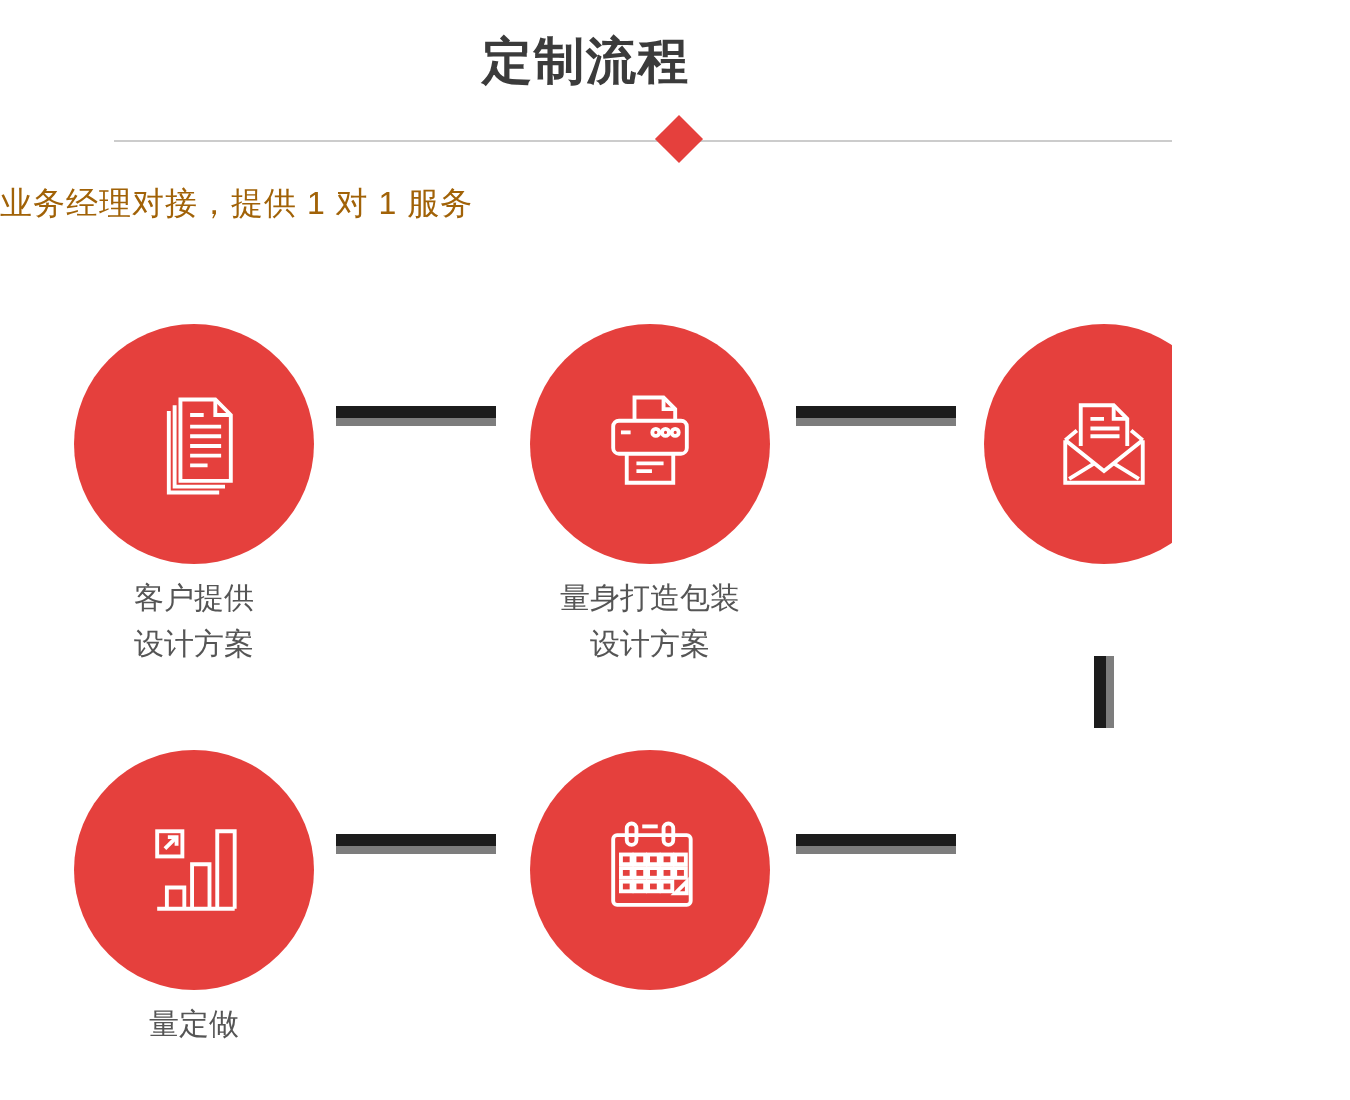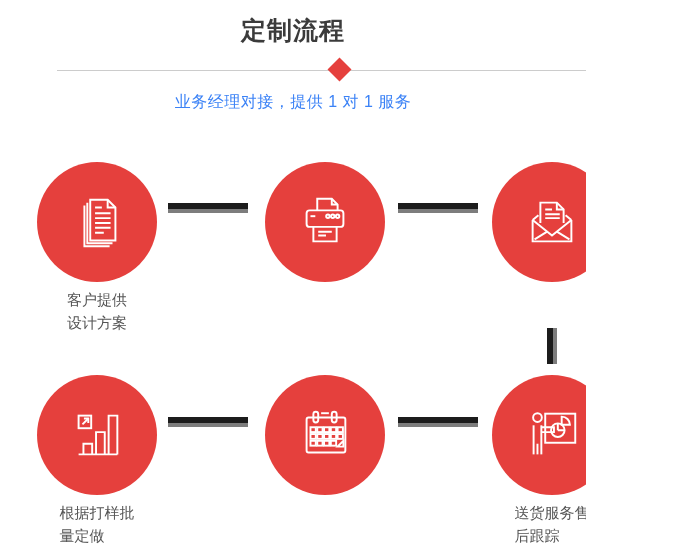--- a/index.html
+++ b/index.html
@@ -3,28 +3,28 @@
 <meta charset="utf-8">
 <style>
   html,body{margin:0;padding:0;background:#fff;}
   .page{position:relative;width:586px;height:550px;background:#ffffff;overflow:hidden;
         font-family:"Liberation Sans","DejaVu Sans",sans-serif;}
   .title{position:absolute;top:14px;left:0;width:100%;margin:0;text-align:center;
          font-size:25px;font-weight:bold;color:#3b3b3b;letter-spacing:1px;}
   .divider{position:absolute;top:70px;left:57px;width:567px;height:1px;background:#cccccc;}
   .diamond{position:absolute;top:61px;left:331px;width:17px;height:17px;background:#e5403d;
            transform:rotate(45deg);}
-  .subtitle{position:absolute;top:92px;left:0;width:100%;margin:0;text-align:center;
-            font-size:16px;color:#3b82f6;letter-spacing:0.5px;}
+  .subtitle{position:absolute;top:92px;left:0;width:100%;margin:0;text-align:left;
+            font-size:16px;color:#a16207;letter-spacing:0.5px;}
   .step{position:absolute;width:170px;}
   .circle{width:120px;height:120px;border-radius:50%;background:#e5403d;margin:0 auto;
           display:flex;align-items:center;justify-content:center;}
   .circle svg{display:block;}
   .icon{stroke:#ffffff;fill:none;stroke-width:2;stroke-linejoin:miter;stroke-linecap:butt;}
-  .caption{margin:6px auto 0;width:fit-content;text-align:left;
+  .caption{margin:6px auto 0;width:fit-content;text-align:center;
            font-size:15px;line-height:23px;color:#555555;}
   .hbar{position:absolute;width:80px;}
   .bar-dark{height:6px;background:#1c1c1c;}
   .bar-lite{height:4px;background:#7d7d7d;}
   .vbar{position:absolute;display:flex;height:36px;}
   .vbar .bar-dark{width:6px;height:36px;}
   .vbar .bar-lite{width:4px;height:36px;}
 </style>
 </head>
 <body>
@@ -82,20 +82,24 @@
         <path d="M39 8 V14 H45"></path>
         <rect x="13" y="20" width="38" height="17" rx="3"></rect>
         <path d="M17 26 H22"></path>
         <circle cx="35" cy="26" r="1.8"></circle>
         <circle cx="40" cy="26" r="1.8"></circle>
         <circle cx="45" cy="26" r="1.8"></circle>
         <path d="M20 37 V52 H44 V37"></path>
         <path d="M25 42 H39 M25 46 H33"></path>
       </svg>
     </div>
+    <div class="caption">
+      <div>量身打造包装</div>
+      <div>设计方案</div>
+    </div>
   </div>
 
   <div class="step" style="left:467px;top:162px">
     <div class="circle">
       <svg class="icon" width="62" height="62" viewBox="0 0 64 64">
         <path d="M20 33 V12 H37 L44 19 V33"></path>
         <path d="M37 12 V19 H44"></path>
         <path d="M25 19 H32 M25 24 H40 M25 28 H40"></path>
         <path d="M12 30 L18 25 M52 30 L46 25"></path>
         <path d="M12 30 V52 H52 V30"></path>
@@ -111,21 +115,20 @@
         <path d="M13 52 H53"></path>
         <path d="M18 52 V41 H27 V52"></path>
         <path d="M31 52 V29 H40 V52"></path>
         <path d="M44 52 V12 H53 V52"></path>
         <rect x="13" y="12" width="13" height="13"></rect>
         <path d="M17 21 L23 15"></path>
         <path d="M18.5 15 H23 V19.5"></path>
       </svg>
     </div>
     <div class="caption">
-      <div>根据打样批</div>
       <div>量定做</div>
     </div>
   </div>
 
   <div class="step" style="left:240px;top:375px">
     <div class="circle">
       <svg class="icon" width="62" height="62" viewBox="0 0 64 64">
         <rect x="13" y="14" width="40" height="36" rx="2"></rect>
         <rect x="20" y="8" width="5" height="11" rx="2.5"></rect>
         <rect x="39" y="8" width="5" height="11" rx="2.5"></rect>
@@ -142,33 +145,14 @@
         <rect x="45" y="31" width="5.5" height="5"></rect>
         <rect x="17" y="38" width="5.5" height="5"></rect>
         <rect x="24" y="38" width="5.5" height="5"></rect>
         <rect x="31" y="38" width="5.5" height="5"></rect>
         <rect x="38" y="38" width="5.5" height="5"></rect>
         <path d="M45 44 H51 V38 Z"></path>
       </svg>
     </div>
   </div>
 
-  <div class="step" style="left:467px;top:375px">
-    <div class="circle">
-      <svg class="icon" width="62" height="62" viewBox="0 0 64 64">
-        <rect x="25" y="10" width="31" height="30"></rect>
-        <circle cx="38" cy="27" r="7"></circle>
-        <path d="M38 27 V20 M38 27 H45"></path>
-        <path d="M42 13 A 8.5 8.5 0 0 1 50.5 21.5 L42 21.5 Z"></path>
-        <circle cx="17" cy="14" r="4.5"></circle>
-        <path d="M13 22 V52"></path>
-        <path d="M21 22 V52"></path>
-        <path d="M17 41 V52"></path>
-        <path d="M21 24 H34 V29 H21"></path>
-      </svg>
-    </div>
-    <div class="caption">
-      <div>送货服务售</div>
-      <div>后跟踪</div>
-    </div>
-  </div>
 
 </div>
 
 </body></html>

